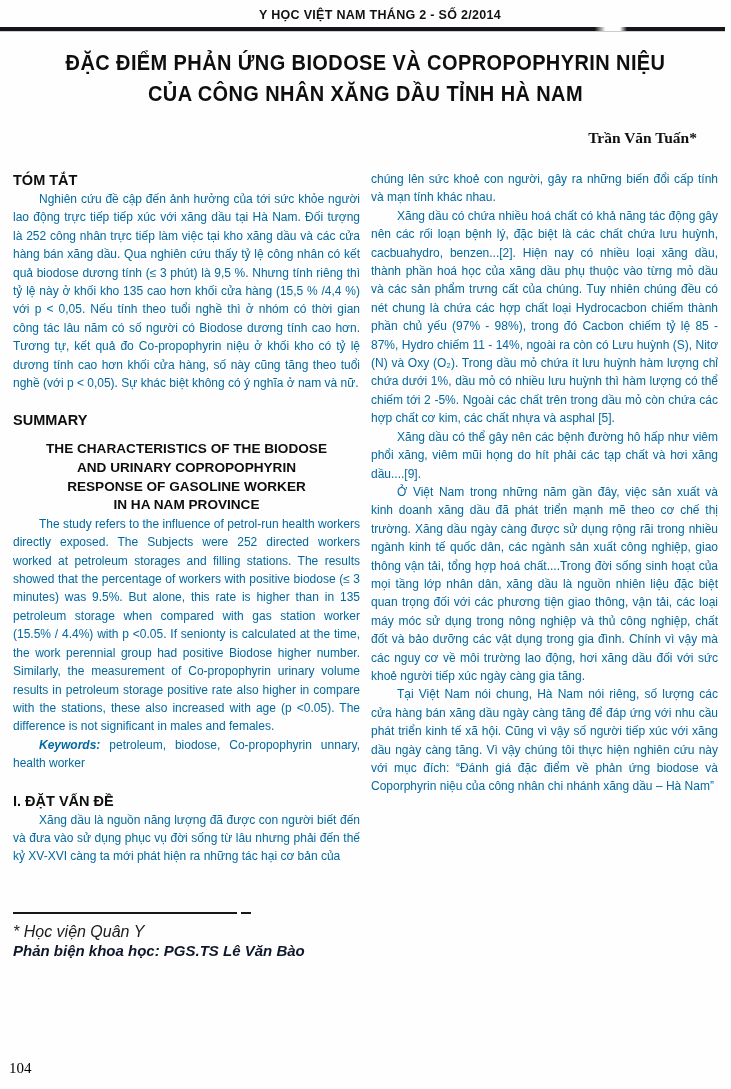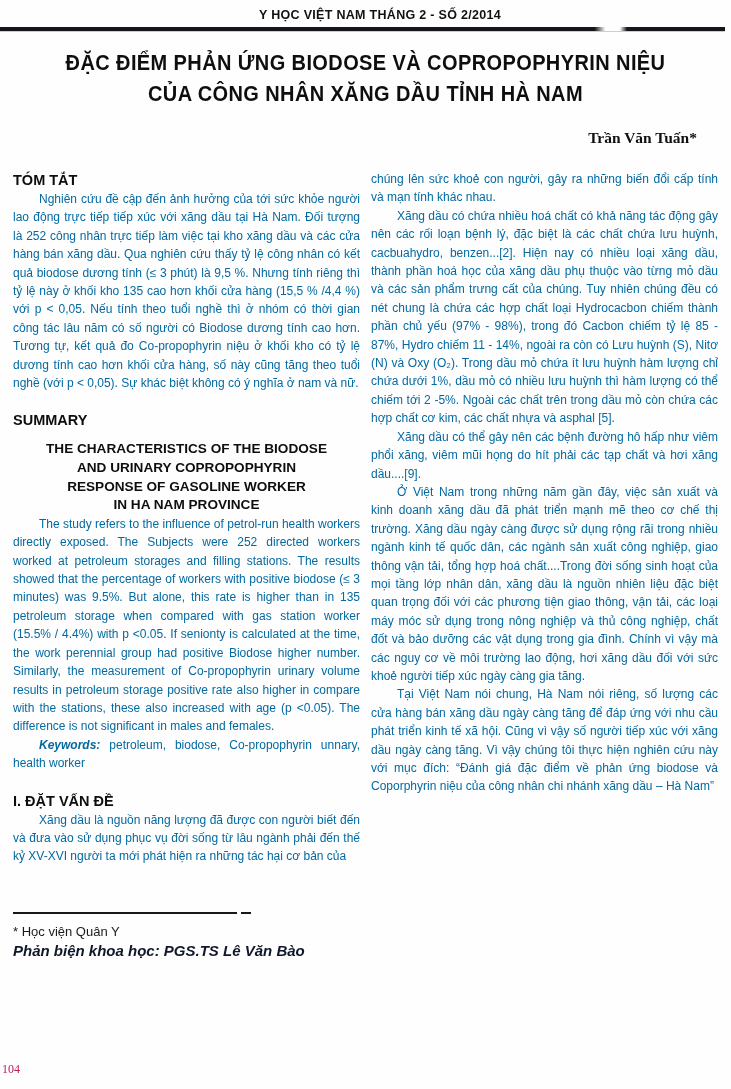--- a/index.html
+++ b/index.html
@@ -97,40 +97,41 @@
     background: #17171c;
     margin-bottom: 8px;
     position: relative;
   }
   .footnote-rule::after {
     content: "";
     position: absolute; right: -14px; top 0;
     width: 10px; height: 2px; background: #17171c;
   }
   .footnote-affiliation {
-    font-size: 13px;
+    font-style: italic;
+    font-size: 16px;
     line-height: 19px;
     color: #1b1b1b;
   }
   .footnote-reviewer {
     font-style: italic;
     font-weight: bold;
     font-size: 15px;
     line-height: 20px;
     color: #0f172a;
   }
 
   .page-number {
     position: absolute;
-    left: 2px;
+    left: 9px;
     bottom 20px;
     bottom: 20px;
     font-family: "Liberation Serif", "DejaVu Serif", serif;
-    font-size: 12px;
-    color: #be185d;
+    font-size: 15px;
+    color: #000000;
   }
 </style>
 </head>
 <body>
 
 <div class="page">
 
   <div class="journal-header">Y HỌC VIỆT NAM THÁNG 2 - SỐ 2/2014</div>
 
   <div class="header-rule"></div>
@@ -153,21 +154,21 @@
 AND URINARY COPROPOPHYRIN
 RESPONSE OF GASOLINE WORKER
 IN HA NAM PROVINCE</div>
 
       <p>The study refers to the influence of petrol-run health workers directly exposed. The Subjects were 252 directed workers worked at petroleum storages and filling stations. The results showed that the percentage of workers with positive biodose (≤ 3 minutes) was 9.5%. But alone, this rate is higher than in 135 petroleum storage when compared with gas station worker (15.5% / 4.4%) with p &lt;0.05. If senionty is calculated at the time, the work perennial group had positive Biodose higher number. Similarly, the measurement of Co-propophyrin urinary volume results in petroleum storage positive rate also higher in compare with the stations, these also increased with age (p &lt;0.05). The difference is not significant in males and females.</p>
 
       <p class="keywords-line"><b>Keywords:</b><span> petroleum, biodose, Co-propophyrin unnary, health worker</span></p>
 
       <h2 class="section-heading heading-gap">I. ĐẶT VẤN ĐỀ</h2>
 
-      <p>Xăng dầu là nguồn năng lượng đã được con người biết đến và đưa vào sử dụng phục vụ đời sống từ lâu ngành phải đến thế kỷ XV-XVI người ta mới phát hiện ra những tác hại cơ bản của</p>
+      <p>Xăng dầu là nguồn năng lượng đã được con người biết đến và đưa vào sử dụng phục vụ đời sống từ lâu nhưng phải đến thế kỷ XV-XVI càng ta mới phát hiện ra những tác hại cơ bản của</p>
 
       <div class="footnote">
         <div class="footnote-rule"></div>
         <div class="footnote-affiliation">* Học viện Quân Y</div>
         <div class="footnote-reviewer">Phản biện khoa học: PGS.TS Lê Văn Bào</div>
       </div>
 
     </div>
 
     <div class="col">

